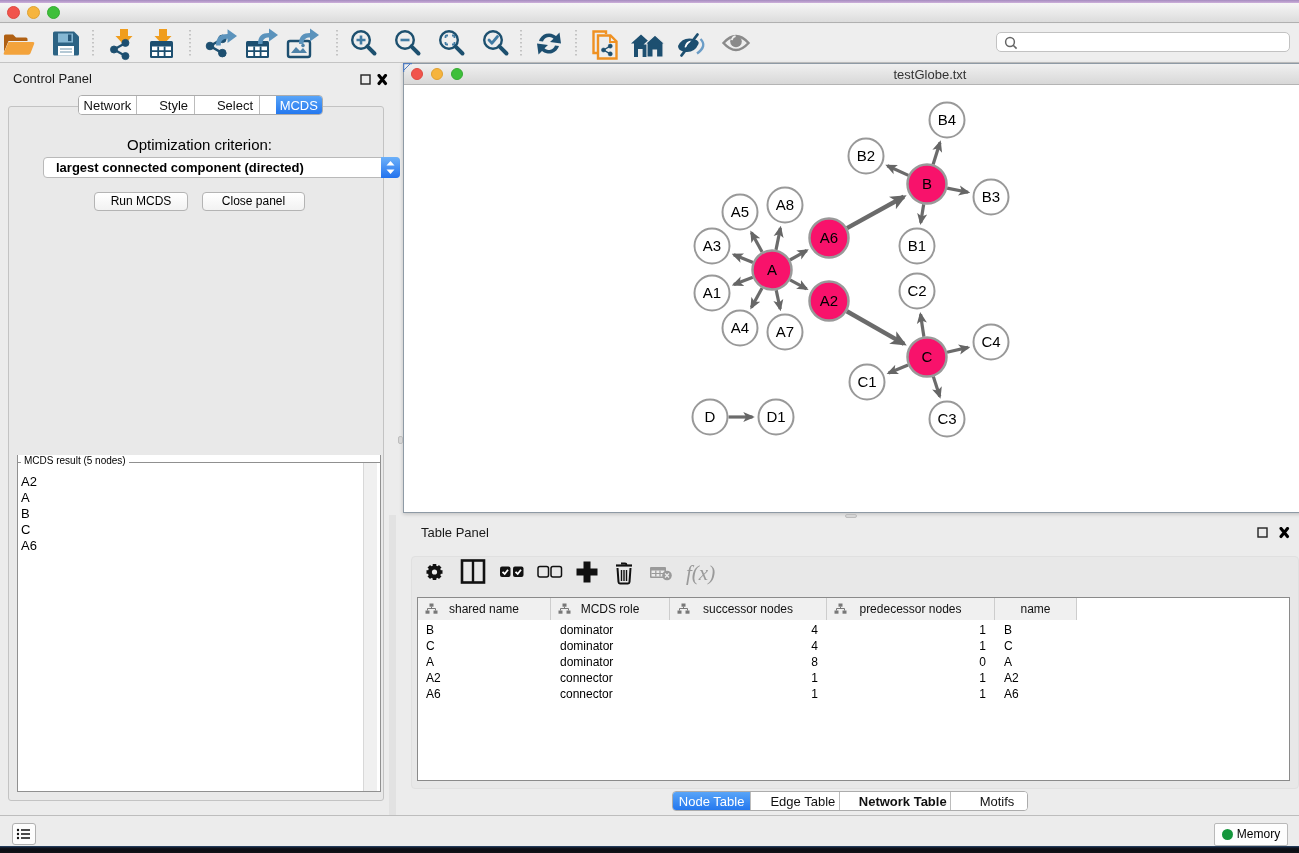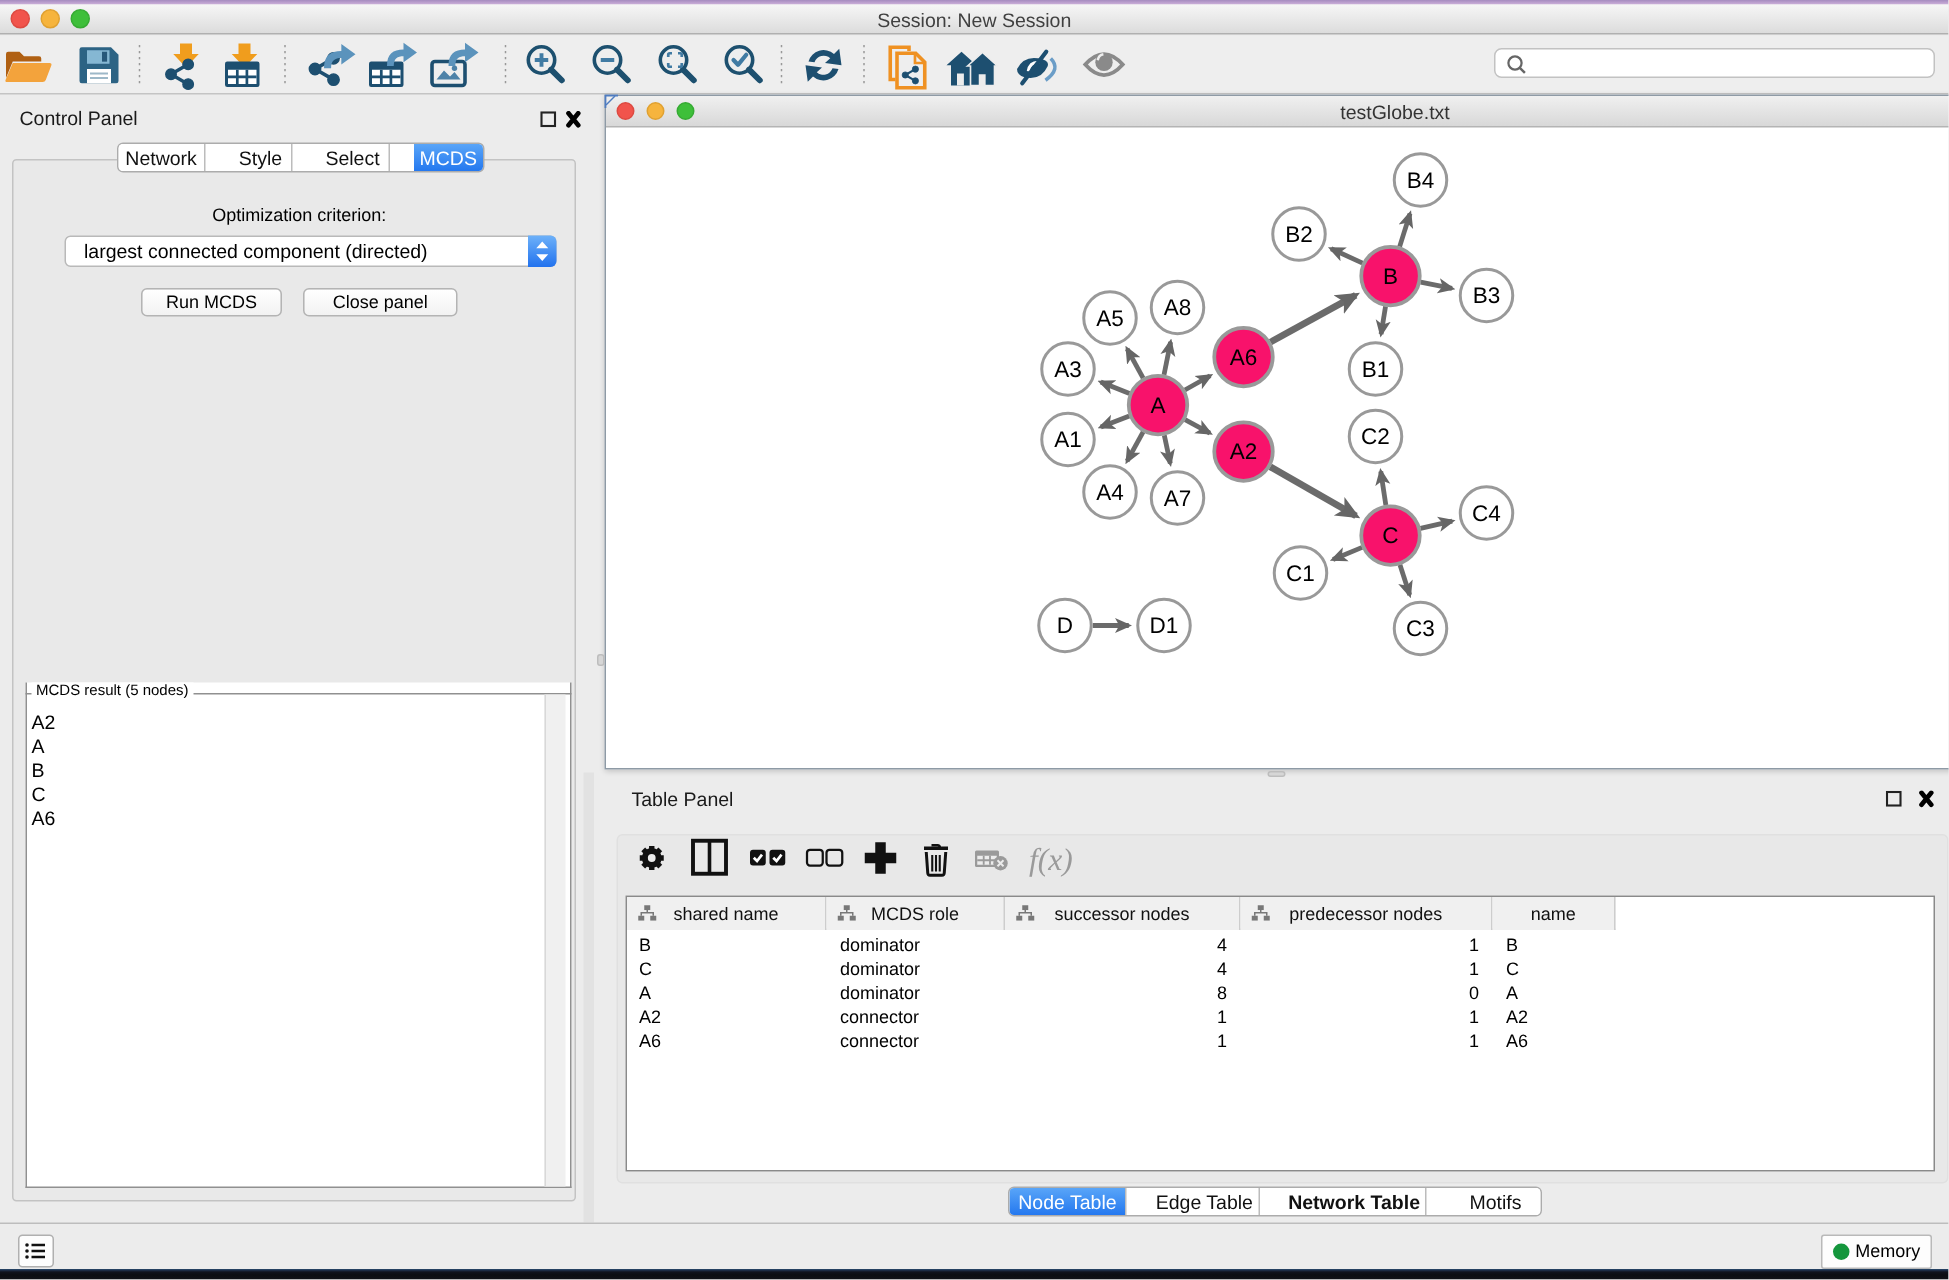--- a/index.html
+++ b/index.html
@@ -16,22 +16,22 @@
 #searchbox { position:absolute; left:996px; top:8px; width:294px; height:20px; background:#fff; border:1px solid #c2c2c2; border-radius:5px; }
 
 
 #cp { left:0; top:0; width:0; height:0; }
 #cpTitle { left:13px; top:71px; font-size:13px; color:#1a1a1a; }
 #cpBox { left:8px; top:106px; width:376px; height:695px; background:#e9e9e9; border:1px solid #c3c3c3; border-radius:3px; }
 .seg { position:absolute; display:flex; height:20px; border:1px solid #acacac; border-radius:4px; background:#fff; overflow:hidden;gap:16px; }
 .seg div { height:100%; display:flex; align-items:center; justify-content:center; font-size:13px; color:#111; border-right:1px solid #bcbcbc; background:#fff; }
 .seg div:last-child { border-right:none; }
 .seg div.sel { background:linear-gradient(#59a5f8,#2478ef); color:#fff; }
-#optLabel { left:8px; top:136px; width:383px; text-align:center; font-size:12px; color:#000; }
-#dropdown { left:43px; top:157px; width:328px; height:21px; background:#fff; border:1px solid #b9b9b9; border-radius:4px; }
+#optLabel { left:8px; top:136px; width:383px; text-align:center; font-size:15px; color:#000; }
+#dropdown { left:43px; top:157px; width:357px; height:21px; background:#fff; border:1px solid #b9b9b9; border-radius:4px;font-weight:bold; }
 #dropdown .txt { position:absolute; left:12px; top:2px; font-size:13px; color:#000; }
 #dropdown .cap { position:absolute; right:-1px; top:-1px; width:19px; height:21px; background:linear-gradient(#6db1f9,#2272ee); border-radius:0 4px 4px 0; }
 .btn { position:absolute; height:19px; background:linear-gradient(#ffffff,#f2f2f2); border:1px solid #b4b4b4; border-radius:4px; font-size:12px; color:#000; text-align:center; line-height:17px; }
 #mcdsBox { left:17px; top:455px; width:364px; height:337px; background:#fff; border:1px solid #909090; border-top:none; }
 #mcdsTopLine { left:17px; top:462px; width:364px; height:1px; background:#909090; }
 #mcdsLabel { left:21px; top:455px; font-size:10px; color:#000; background:#fff; padding:0 3px; z-index:3; }
 #mcdsList { left:21px; top:474px; font-size:13px; color:#000; line-height:16px; }
 #mcdsScroll { left:363px; top:463px; width:14px; height:328px; background:#f0f0f0; border-left:1px solid #d8d8d8; }
 
 
@@ -53,21 +53,20 @@
 #memBtn { position:absolute; left:1214px; top:7px; width:74px; height:23px; background:#fdfdfd; border:1px solid #b9b9b9; border-radius:2px; font-size:12px; color:#000; text-align:center; line-height:21px; }
 #listBtn { position:absolute; left:12px; top:7px; width:24px; height:22px; background:#fdfdfd; border:1px solid #b0b0b0; border-radius:3px; }
 </style>
 </head>
 <body>
 <div id="deskTop" class="abs"></div>
 <div id="titlebar" class="abs">
   <div class="light" style="left:7px; background:#f1544c; border:1px solid #dd4a41;"></div>
   <div class="light" style="left:27px; background:#f6b43d; border:1px solid #e0a131;"></div>
   <div class="light" style="left:47px; background:#3ebf3a; border:1px solid #36ab33;"></div>
-  <div class="t">Session: New Session</div>
 </div>
 <div id="toolbar" class="abs">
 <svg width="1299" height="39" viewBox="0 0 1299 39" style="position:absolute; left:0; top:0;">
 <defs>
   <g id="share">
           <circle cx="0" cy="0" r="4"></circle>
           <circle cx="13" cy="-7.5" r="4"></circle>
           <circle cx="13" cy="7.5" r="4"></circle>
           <path d="M0 0 L13 -7.5 M0 0 L13 7.5" stroke-width="2.6" fill="none"></path>
         </g>

